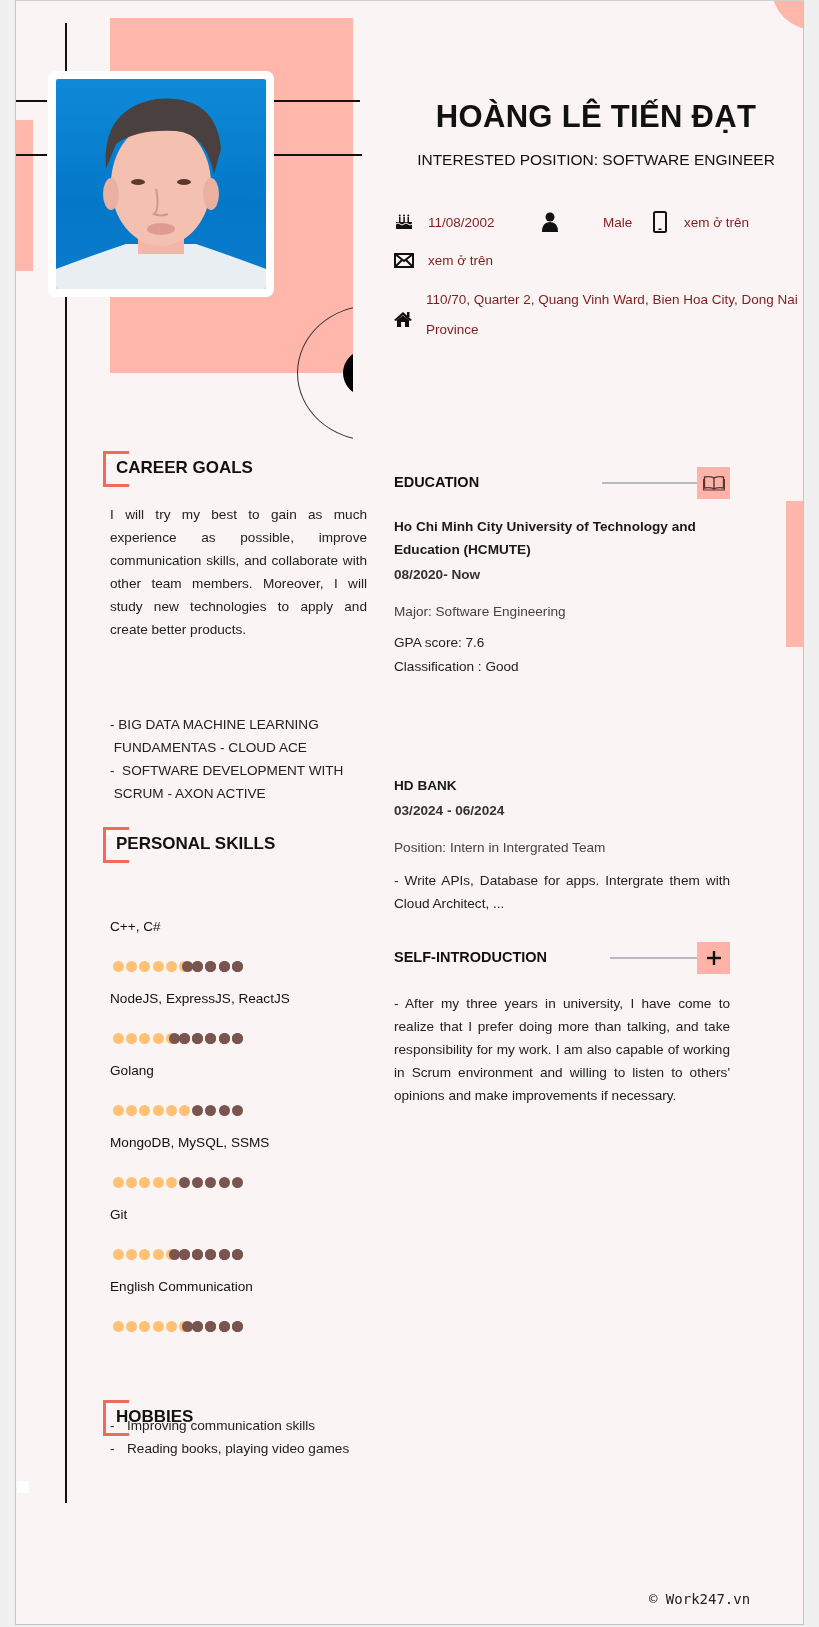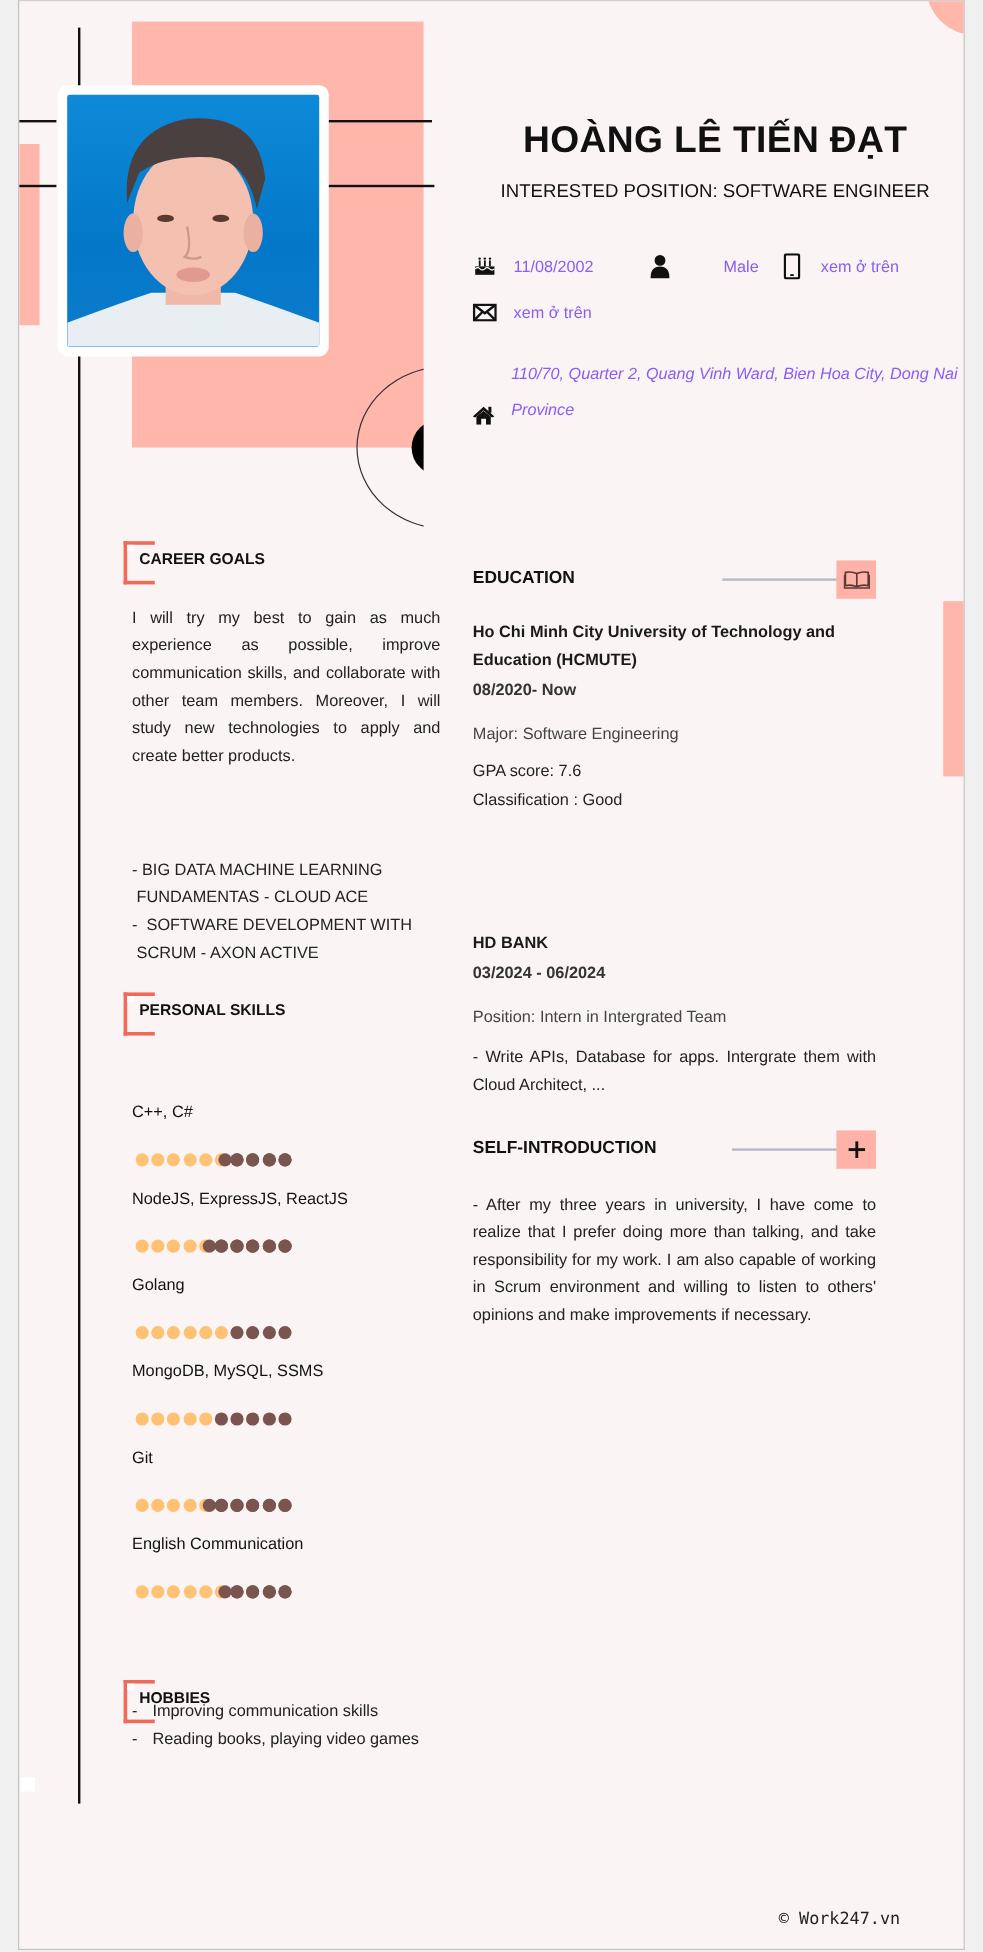--- a/index.html
+++ b/index.html
@@ -35,34 +35,34 @@
     }
     .photo {
       width: 210px; height: 210px; border-radius: 2px; overflow: hidden; position: relative;
       background: linear-gradient(180deg, #0e8ad8 0%, #0477c9 60%, #0d7dcb 100%);
     }
     .photo svg { width: 100%; height: 100%; display: block; }
 
     
     .name { left: 340px; top: 98px; width: 480px; text-align: center; font-weight: bold; font-size: 31px; letter-spacing: 0.3px; }
     .position { left: 340px; top: 150px; width: 480px; text-align: center; font-size: 15.5px; }
-    .info { font-size: 13.5px; color: #8b5cf6; display: flex; align-items: center; }
+    .info { font-size: 13.5px; color: #7f1d1d; display: flex; align-items: center; }
     .info .ic { width: 22px; height: 22px; display: inline-flex; align-items: center; justify-content: center; margin-right: 13px; }
     .info-dob { left: 377px; top: 210px; }
     .info-gender { left: 523px; top: 210px; gap: 29px; }
     .info-phone { left: 633px; top: 210px; }
     .info-email { left: 377px; top: 248px; }
-    .info-addr { left: 377px; top: 304px; align-items: flex-end; width: 420px; font-style: italic; }
+    .info-addr { left: 377px; top: 292px; align-items: center; width: 420px; }
     .info-addr .txt { line-height: 30px; margin-top: -8px; }
 
     
     .sec-left { left: 87px; width: 260px; height: 38px; }
     .bracket { position: absolute; left: 0; top: 0; width: 26px; height: 36px; border: 3px solid #f06a5a; border-right: none; }
     .bracket::after { content: ""; position: absolute; left: 0; top: 0; width: 6px; height: 5px; background: #fff; }
-    .sec-left .title { position: absolute; left: 13px; top: 7px; font-weight: bold; font-size: 13px; }
+    .sec-left .title { position: absolute; left: 13px; top: 7px; font-weight: bold; font-size: 17px; }
 
     .para { font-size: 13.6px; line-height: 23px; color: #222; text-align: justify; }
     .career-text { left: 94px; top: 502px; width: 257px; }
     .cert-list { left: 94px; top: 712px; width: 260px; font-size: 13.6px; line-height: 23px; color: #222; }
     .cert-list div { white-space: pre; }
 
     .skill-name { font-size: 13.6px; color: #111; left: 94px; }
     .dots { left: 97px; height: 12px; width: 140px; }
     .dots .d { position: absolute; top: 0; width: 11px; height: 11px; border-radius: 50%; }
     .d.on { background: #ffc173; }

